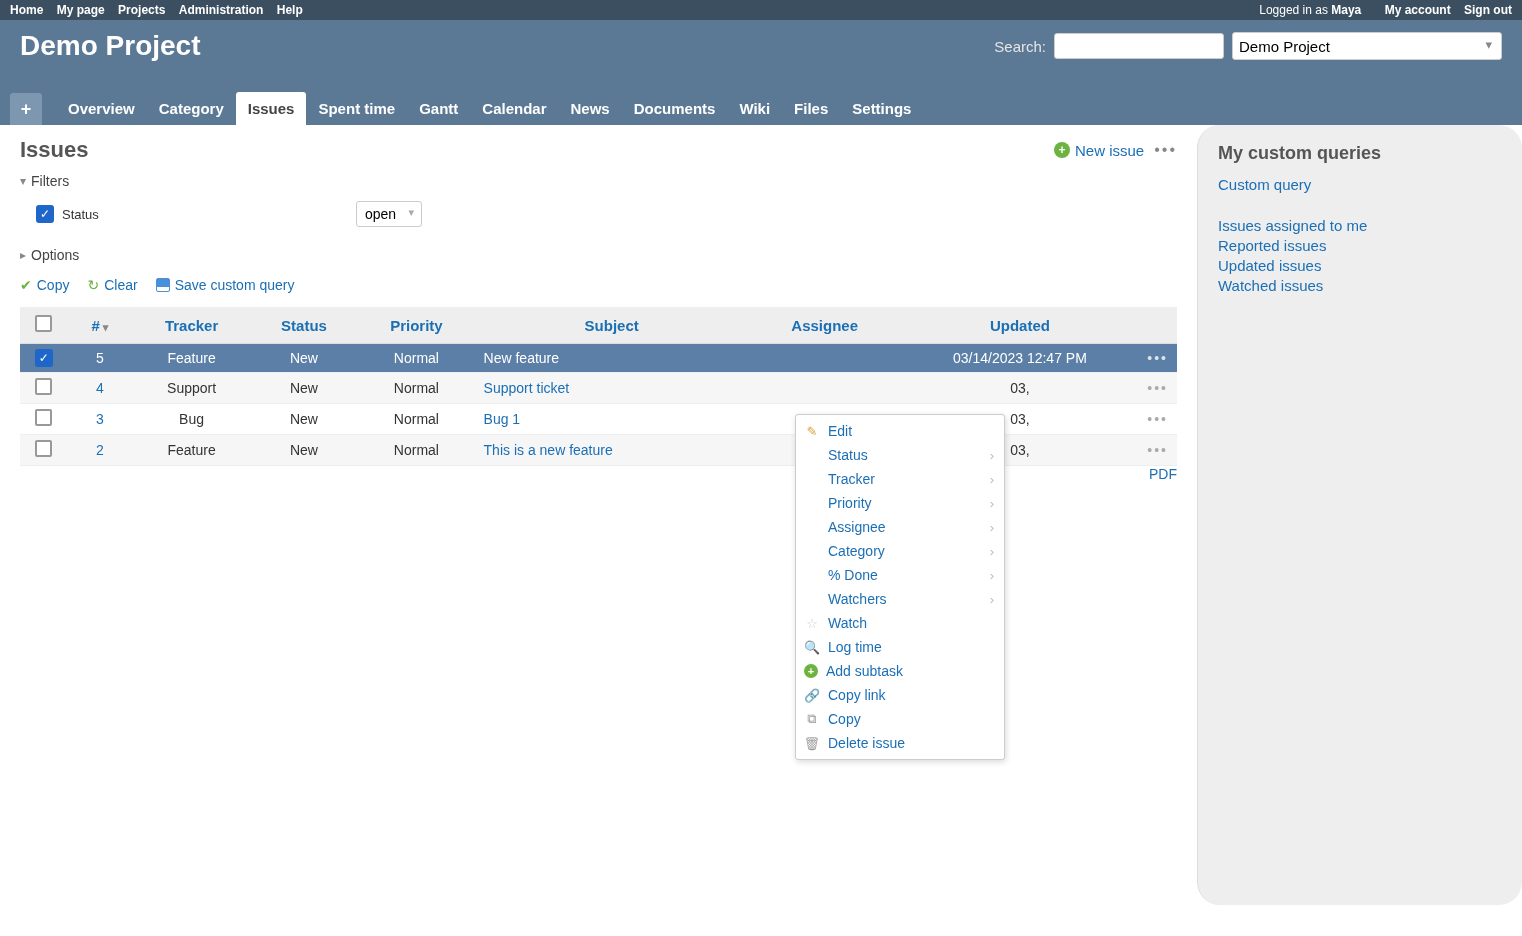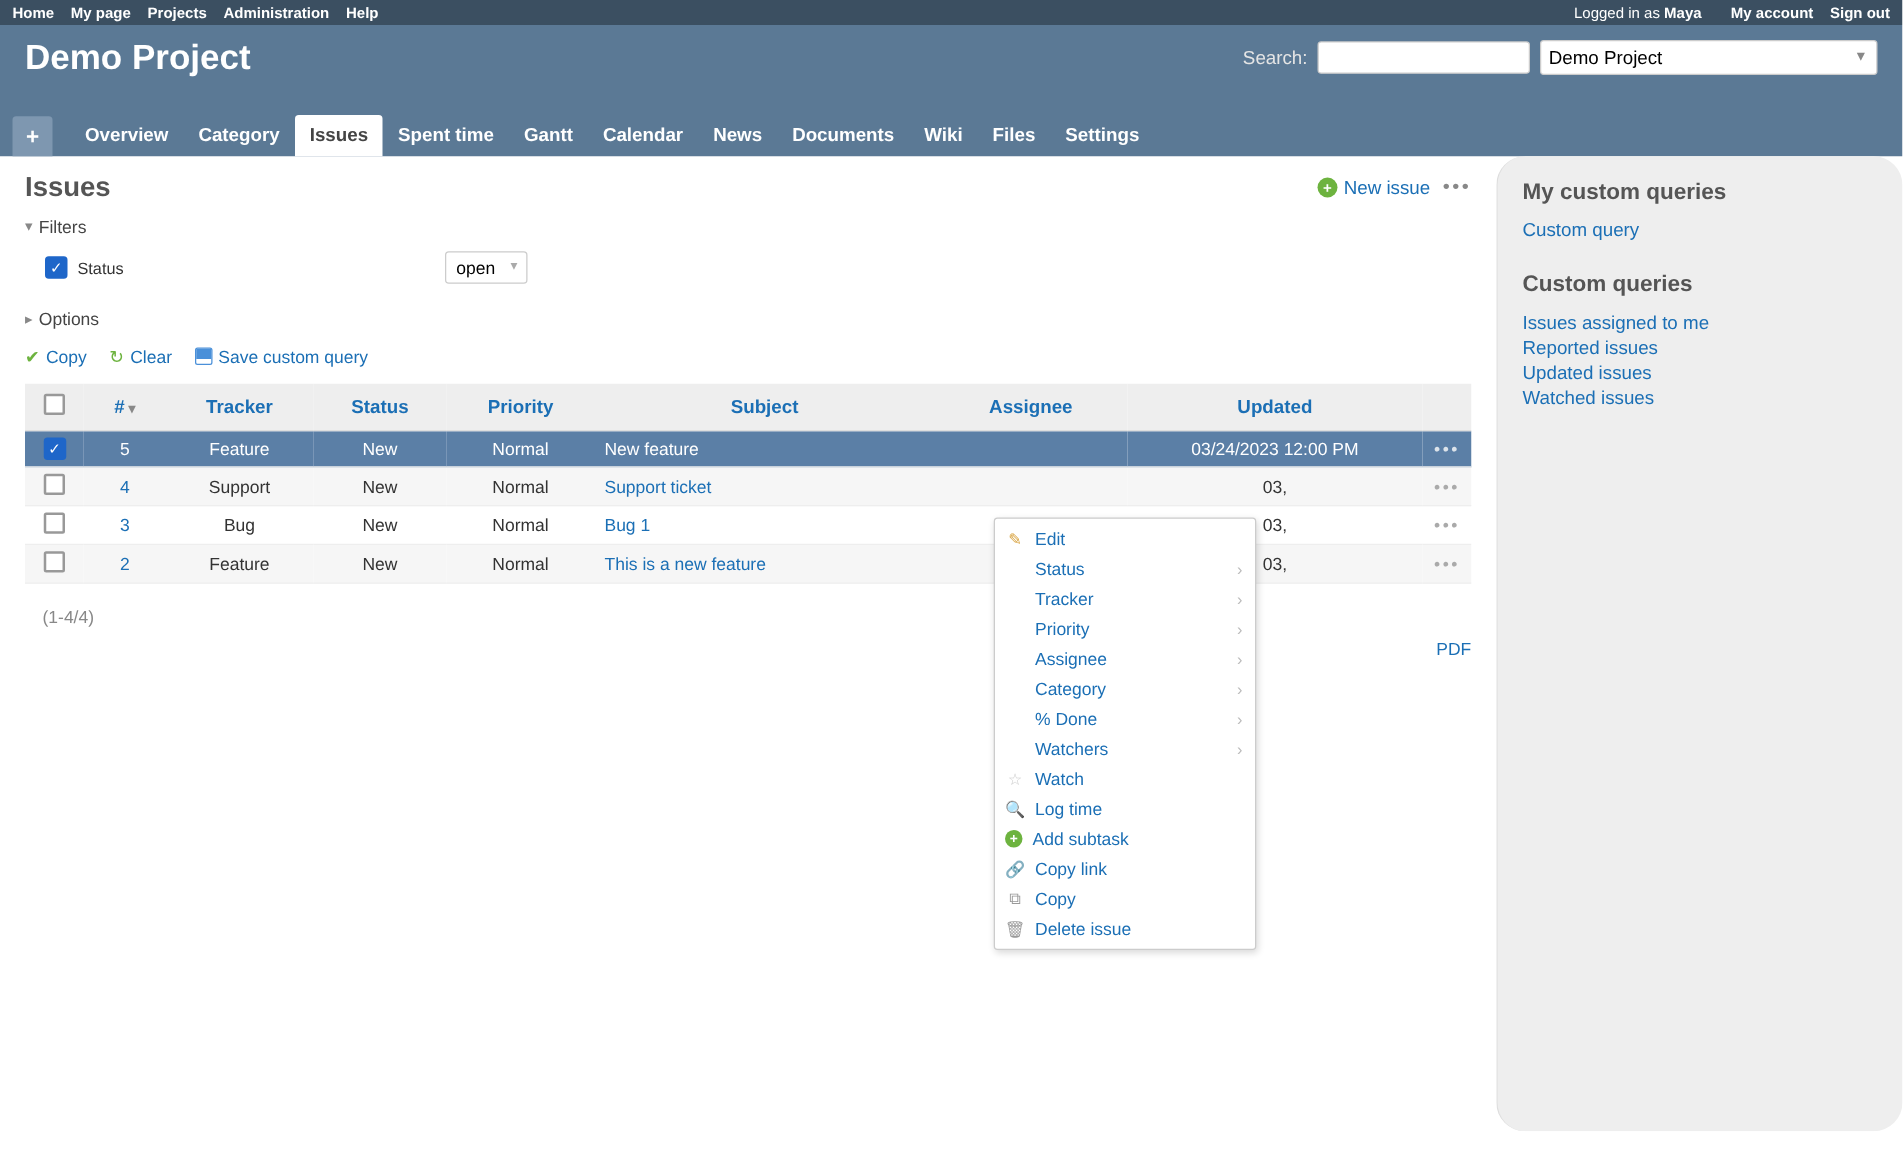--- a/index.html
+++ b/index.html
@@ -214,21 +214,21 @@
       </thead>
       <tbody id="issues-tbody">
           <tr class="selected">
     <td><span class="checkbox-blue">✓</span></td>
     <td class="id"><a href="#">5</a></td>
     <td>Feature</td>
     <td>New</td>
     <td>Normal</td>
     <td class="subject"><a href="#">New feature</a></td>
     <td></td>
-    <td>03/24/2023 12:00 PM</td>
+    <td>03/14/2023 12:47 PM</td>
     <td class="row-dots">•••</td>
   </tr>
           <tr>
     <td><span class="checkbox-empty"></span></td>
     <td class="id"><a href="#">4</a></td>
     <td>Support</td>
     <td>New</td>
     <td>Normal</td>
     <td class="subject"><a href="#">Support ticket</a></td>
     <td></td>
@@ -253,36 +253,34 @@
     <td>New</td>
     <td>Normal</td>
     <td class="subject"><a href="#">This is a new feature</a></td>
     <td></td>
     <td>03,</td>
     <td class="row-dots">•••</td>
   </tr>
         </tbody>
     </table>
 
-    <div class="pagination-text">(1-4/4)</div>
     <div class="export-row">
       <span>Also a</span>
       &nbsp;&nbsp;&nbsp;&nbsp;&nbsp;&nbsp;&nbsp;&nbsp;&nbsp;&nbsp;&nbsp;&nbsp;&nbsp;&nbsp;&nbsp;&nbsp;&nbsp;&nbsp;&nbsp;&nbsp;&nbsp;&nbsp;&nbsp;&nbsp;&nbsp;&nbsp;&nbsp;&nbsp;&nbsp;&nbsp;&nbsp;&nbsp;&nbsp;&nbsp;&nbsp;&nbsp;&nbsp;&nbsp;&nbsp;&nbsp;&nbsp;&nbsp;&nbsp;&nbsp;&nbsp;&nbsp;&nbsp;&nbsp;
       <a href="#">PDF</a>
     </div>
 
   </div>
 
   <div class="sidebar">
     <div class="sidebar-section">
       <h3>My custom queries</h3>
       <a href="#">Custom query</a>
     </div>
     <div class="sidebar-section">
-      <h3>Custom queries</h3>
       <a href="#">Issues assigned to me</a>
       <a href="#">Reported issues</a>
       <a href="#">Updated issues</a>
       <a href="#">Watched issues</a>
     </div>
   </div>
 </div>
 
 <div class="context-menu" id="context-menu">
     <div class="context-menu-item">

